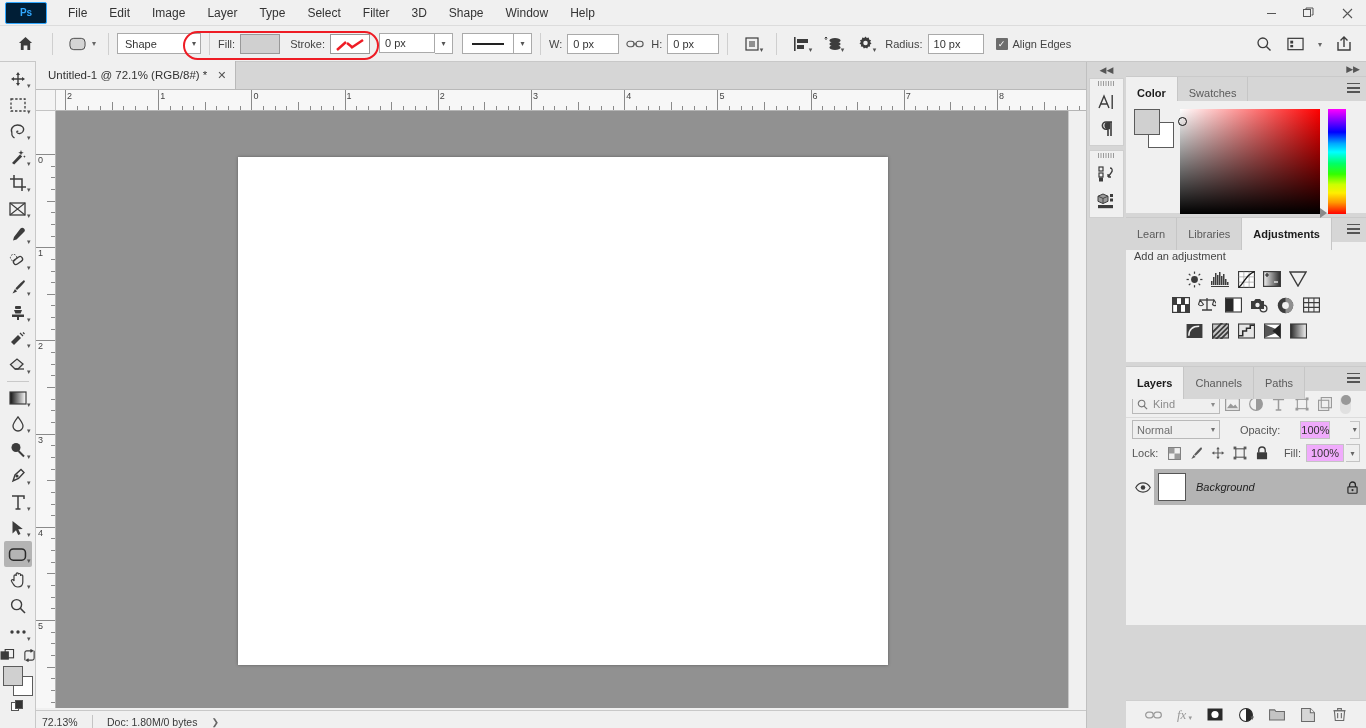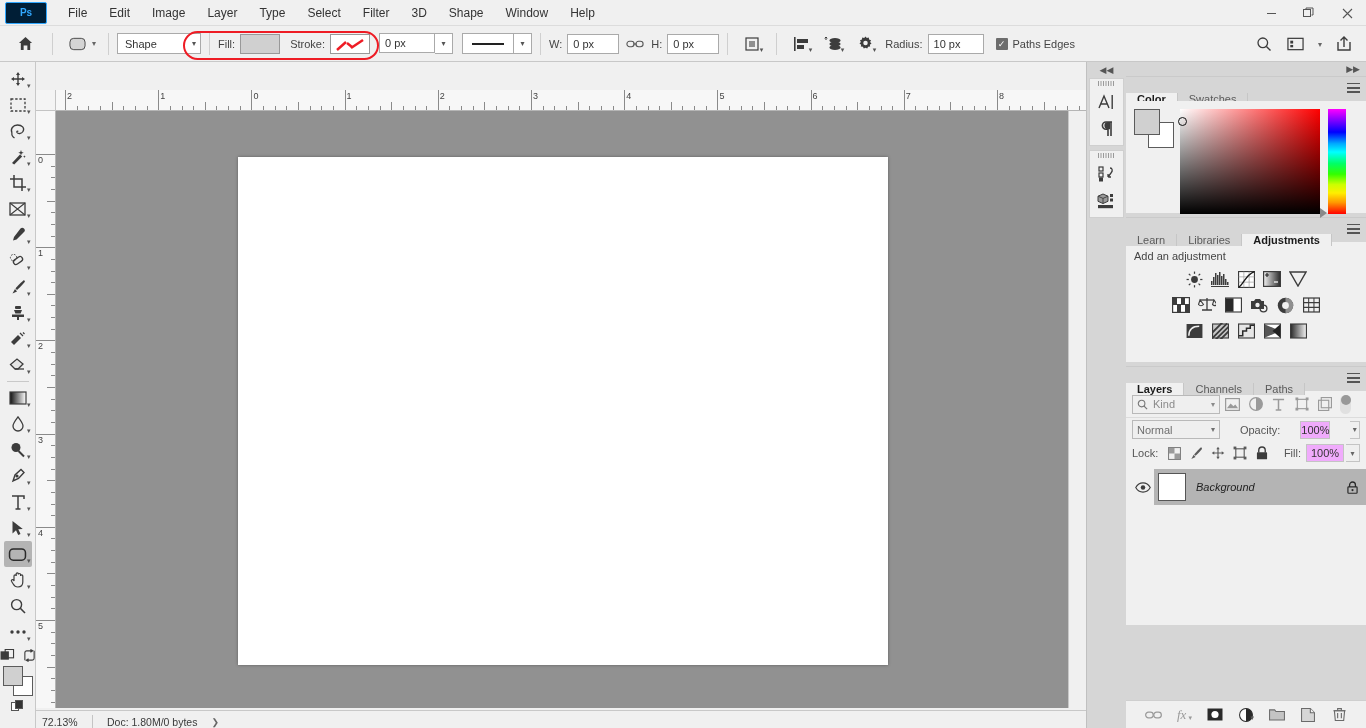--- a/index.html
+++ b/index.html
@@ -233,22 +233,22 @@
   .panel-topbar {
     height: 14px; display: flex; align-items: center; justify-content: flex-end;
     padding-right: 6px; color: #555; font-size: 9px;
   }
   .panel { background: #f0f0f0; border-top: 1px solid #cacaca; }
   .tabrow {
     display: flex; align-items: stretch; height: 24px; background: #d6d6d6;
     position: relative;
   }
   .ptab {
-    padding: 6px 11px; display: flex; align-items: center; font-size: 11px;
-    color: #5a5a5a; background: #d6d6d6; border-right: 1px solid #c6c6c6; margin-top: 16px;
+    padding: 16px 11px; display: flex; align-items: center; font-size: 11px;
+    color: #5a5a5a; background: #d6d6d6; border-right: 1px solid #c6c6c6;
   }
   .ptab.active {
     background: #f0f0f0; color: #1a1a1a; font-weight: bold;
   }
   .pmenu {
     position: absolute; right: 6px; top: 0; height: 24px;
     display: flex; align-items: center; color: #555;
   }
   .hamburger { width: 13px; }
   .hamburger div { height: 1.6px; background: #555; margin-bottom: 2.5px; }
@@ -504,21 +504,21 @@
       <svg width="15" height="15" viewBox="0 0 16 16">
         <path d="M8 0.5 L9.4 2.1 L11.5 1.6 L11.8 3.8 L13.9 4.4 L12.9 6.3 L14.4 7.9 L12.6 9.2 L13 11.3 L10.8 11.5 L9.8 13.4 L8 12.4 L6.2 13.4 L5.2 11.5 L3 11.3 L3.4 9.2 L1.6 7.9 L3.1 6.3 L2.1 4.4 L4.2 3.8 L4.5 1.6 L6.6 2.1 Z" fill="#3c3c3c"></path>
         <circle cx="8" cy="7.4" r="2.4" fill="#f0f0f0"></circle>
       </svg>
       <span class="mini-caret">▾</span>
     </div>
     <span class="ob-label" style="margin-left:4px;">Radius:</span>
     <div class="num-field wide">10 px</div>
     <div style="display:flex;align-items:center;margin-left:12px;">
       <span class="chk">✓</span>
-      <span class="ob-label">Paths Edges</span>
+      <span class="ob-label">Align Edges</span>
     </div>
 
     <div class="ob-right">
       <div class="icon-btn">
         <svg width="16" height="16" viewBox="0 0 16 16">
           <circle cx="6.8" cy="6.8" r="4.8" fill="none" stroke="#3c3c3c" stroke-width="1.3"></circle>
           <path d="M10.4 10.4 L14.5 14.5" stroke="#3c3c3c" stroke-width="1.4"></path>
         </svg>
       </div>
       <div class="icon-btn">
@@ -714,20 +714,26 @@
       <div class="fg-sw"></div>
     </div>
     <div style="margin-top:4px;">
       <svg width="14" height="12" viewBox="0 0 14 12">
           <rect x="0.5" y="2.5" width="7" height="8" fill="#fff" stroke="#555"></rect>
           <rect x="4.5" y="0.5" width="7" height="8" fill="#333" stroke="#555"></rect>
         </svg>
     </div>
   </div>
 
+  <div class="tabbar">
+    <div class="doctab">
+      <span>Untitled-1 @ 72.1% (RGB/8#) *</span>
+      <span class="tab-close">✕</span>
+    </div>
+  </div>
 
   <div class="ruler-corner"></div>
   <div class="ruler-h" id="rulerH">
       <div class="rh-tick" style="left: 9px; height: 20px;"></div>
       <div class="rh-lbl" style="left: 11px;">2</div>
       <div class="rh-tick" style="left: 20.65px; height: 4px;"></div>
       <div class="rh-tick" style="left: 32.3px; height: 4px;"></div>
       <div class="rh-tick" style="left: 43.95px; height: 4px;"></div>
       <div class="rh-tick" style="left: 55.6px; height: 8px;"></div>
       <div class="rh-tick" style="left: 67.25px; height: 4px;"></div>

